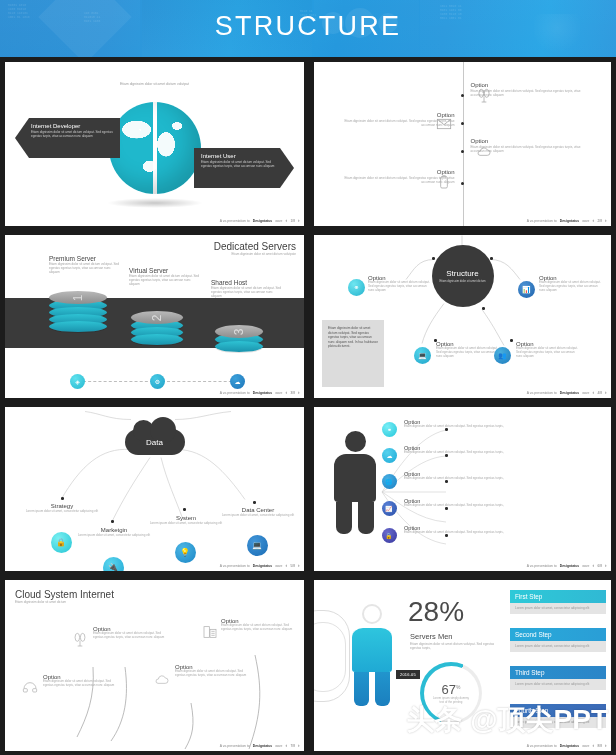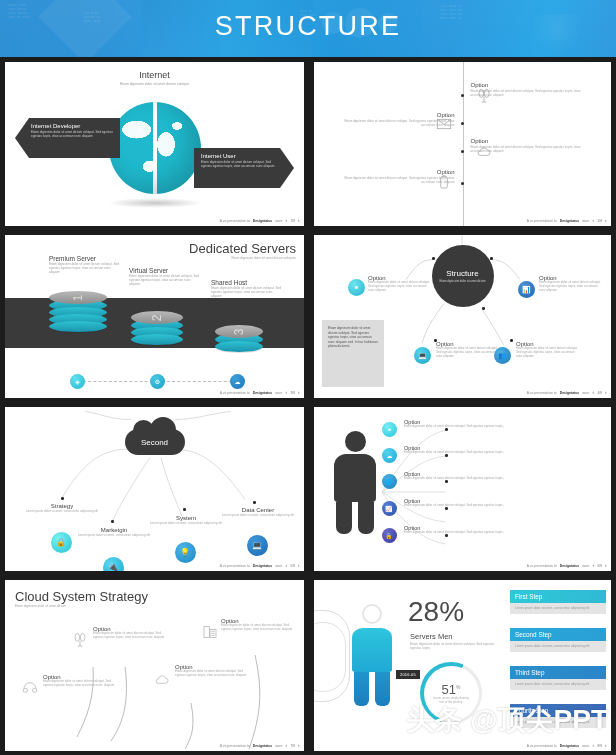--- a/index.html
+++ b/index.html
@@ -62,21 +62,21 @@
     position: absolute; right: 4px; bottom: 3px;
     display: flex; align-items: center; gap: 3px;
     font-size: 3.4px; color: #8a8a8a; white-space: nowrap;
   }
   .foot b { color: #333; font-weight: 700; }
   .foot .nav { color: #555; font-size: 4.6px; letter-spacing: .5px; }
   .foot .pg { font-size: 3.2px; color:#777; }
 
   
   .h-big { font-size: 9px; color: #3f3f3f; font-weight: 400; }
-  .h-mid { font-size: 13px; color: #3f3f3f; }
+  .h-mid { font-size: 10px; color: #3f3f3f; }
   .h-sm  { font-size: 6.5px; color: #444; }
   .p-xs  { font-size: 3.4px; color: #9b9b9b; line-height: 4.6px; }
   .p-xxs { font-size: 3.1px; color: #a5a5a5; line-height: 4.1px; }
 
   
   .s1-title { position:absolute; top:8px; width:100%; text-align:center; }
   .s1-sub { position:absolute; top:20px; width:100%; text-align:center; }
   .globe {
     position:absolute; left:50%; top:40px; transform:translateX(-50%);
     width:92px; height:92px; border-radius:50%;
@@ -271,21 +271,20 @@
 0101 1101 00
 1100 0110 10
 0011 1001 01</div>
   <div class="title">STRUCTURE</div>
 </div>
 
 <div class="grid">
 
   <div class="cell">
     <div class="slide">
-      <div class="s1-title h-big">Internet</div>
       <div class="s1-sub p-xs">Etiam dignissim dolor sit amet dictum volutpat</div>
       <div class="globe"></div>
       <div class="globe-shadow"></div>
       <div class="arrow-l">
         <div class="lbl">Internet Developer</div>
         <div class="txt">Etiam dignissim dolor sit amet dictum volutpat. Sed egestas egestas turpis, vitae accumsan nunc aliquam</div>
       </div>
       <div class="arrow-r">
         <div class="lbl">Internet User</div>
         <div class="txt">Etiam dignissim dolor sit amet dictum volutpat. Sed egestas egestas turpis, vitae accumsan nunc aliquam</div>
@@ -479,21 +478,21 @@
     <div class="slide">
       <svg style="position:absolute;left:0;top:0;width:100%;height:100%" viewBox="0 0 299 163" fill="none" stroke="#cfcfcf" stroke-width=".7">
         <path d="M126 12C104 12 96 6 80 4"></path>
         <path d="M170 12c22 0 34-6 56-8"></path>
         <path d="M125 42C96 40 76 58 56 92"></path>
         <path d="M145 50c-16 24-26 40-38 64"></path>
         <path d="M156 50c6 24 14 40 22 62"></path>
         <path d="M172 42c28 0 48 22 68 50"></path>
       </svg>
       <div class="cloud-shape">
-          <span>Second</span>
+          <span>Data</span>
         </div>
       <div class="sdot" style="left:56px;top:90px"></div>
       <div class="sdot" style="left:106px;top:113px"></div>
       <div class="sdot" style="left:178px;top:101px"></div>
       <div class="sdot" style="left:248px;top:94px"></div>
 
       <div class="leg" style="left:20px;top:96px">
         <div class="lbl">Strategy</div>
         <div class="txt">Lorem ipsum dolor sit amet, consectetur adipiscing elit</div>
       </div>
@@ -585,21 +584,21 @@
         <span class="nav">‹</span>
         <span class="pg">6/8</span>
         <span class="nav">›</span>
       </div>
     </div>
   </div>
 
   <div class="cell">
     <div class="slide">
       <div class="s7-title">
-        <div class="h-mid">Cloud System Strategy</div>
+        <div class="h-mid">Cloud System Internet</div>
         <div class="p-xxs">Etiam dignissim dolor sit amet dictum</div>
       </div>
       <svg style="position:absolute;left:0;top:0;width:100%;height:100%" viewBox="0 0 299 169" fill="none" stroke="#9e9e9e" stroke-width=".7">
         <path d="M88 86c2 30-6 50-16 70"></path>
         <path d="M120 86c4 30 0 54-14 74"></path>
         <path d="M186 122c4 22 2 32-6 46"></path>
         <path d="M250 74c8 36 6 60-6 94"></path>
       </svg>
       <svg class="s7-ico" style="left:16px;top:100px" viewBox="0 0 24 24" fill="none" stroke="#b0b0b0" stroke-width="1.1">
         <path d="M3 13a9 9 0 0118 0"></path>
@@ -658,21 +657,21 @@
         <div class="head"></div>
         <div class="body"></div>
         <div class="legs"></div>
       </div>
       <div class="pct">28%</div>
       <div class="pct-lbl">Servers Men</div>
       <div class="pct-txt">Etiam dignissim dolor sit amet dictum volutpat. Sed egestas egestas turpis,</div>
 
       <div class="donut">
         <div class="hole">
-          <div class="num"><span>51</span><sup>%</sup></div>
+          <div class="num"><span>67</span><sup>%</sup></div>
           <div class="cap">Lorem ipsum simply dummy text of the printing</div>
         </div>
       </div>
       <div class="badge">2016.05</div>
 
       <div class="step" style="top:10px">
         <div class="bar" style="background:linear-gradient(90deg,#2ec9d8,#30b9d4)">First Step</div>
         <div class="body">Lorem ipsum dolor sit amet, consectetur adipiscing elit</div>
       </div>
       <div class="step" style="top:48px">

